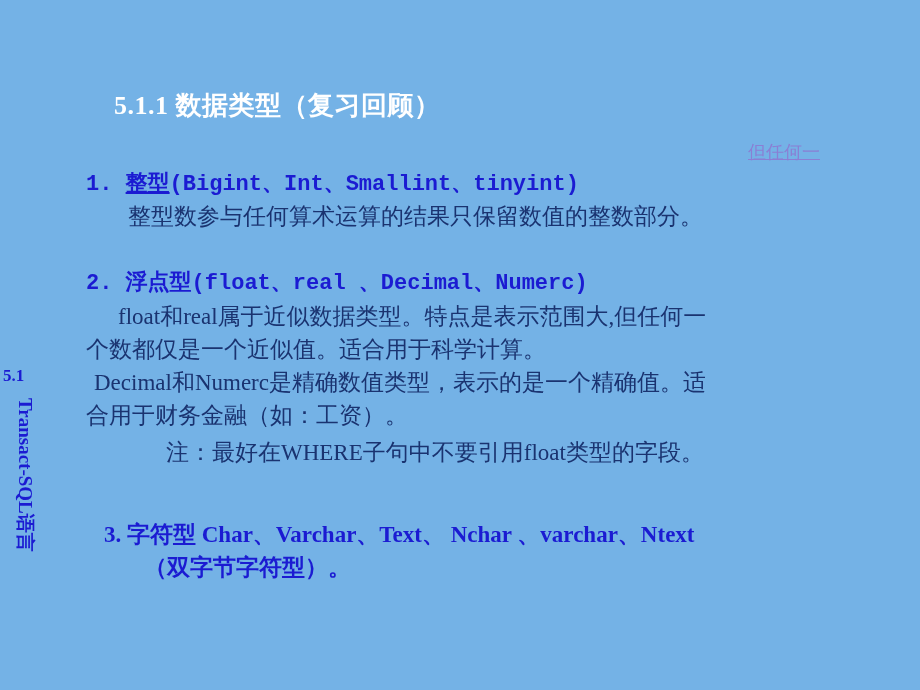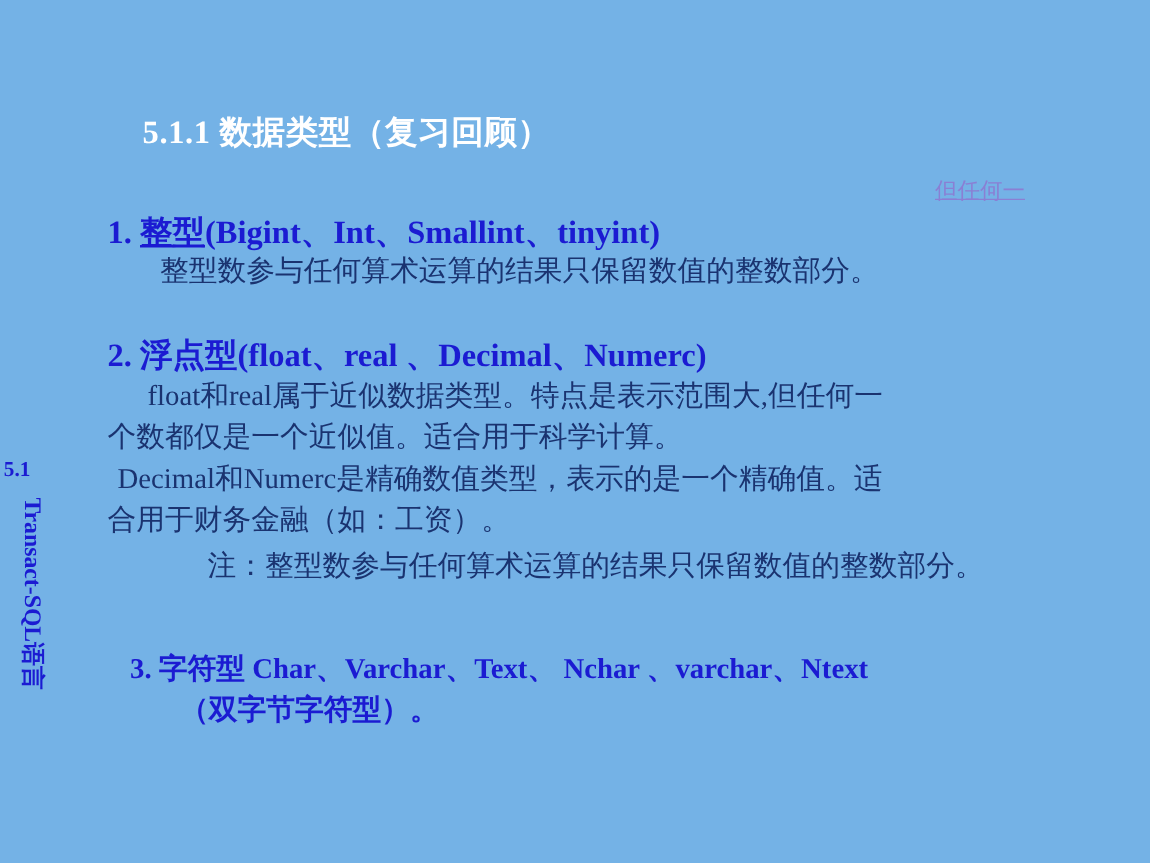--- a/index.html
+++ b/index.html
@@ -80,25 +80,25 @@
     font-size: 18px;
     color: #8a7fd4;
     text-decoration: underline;
     text-decoration-color: #8a7fd4;
     white-space: nowrap;
     font-family: "Liberation Serif", "DejaVu Serif", serif;
   }
 
   .heading {
     position: absolute;
-    font-size: 26px;
+    font-size: 22px;
     font-weight: bold;
     color: #1b1bd2;
     white-space: nowrap;
-    font-family: Liberation Serif, serif;
+    font-family: Liberation Mono, monospace;
   }
   .heading .u { text-decoration: underline; }
 
   .body-line {
     position: absolute;
     font-size: 23px;
     color: #1a3370;
     white-space: nowrap;
     font-family: "Liberation Serif", "DejaVu Serif", serif;
   }
@@ -144,19 +144,19 @@
     <div class="heading" id="h1"><span>1. </span><span class="u">整型</span><span>(Bigint、Int、Smallint、tinyint)</span></div>
 
     <div class="body-line" id="p1a">整型数参与任何算术运算的结果只保留数值的整数部分。</div>
 
     <div class="heading" id="h2"><span>2. </span><span>浮点型</span><span>(float、real 、Decimal、Numerc)</span></div>
 
     <div class="body-line" id="p2a">float和real属于近似数据类型。特点是表示范围大,但任何一</div>
     <div class="body-line" id="p2b">个数都仅是一个近似值。适合用于科学计算。</div>
     <div class="body-line" id="p2c"> Decimal和Numerc是精确数值类型，表示的是一个精确值。适</div>
     <div class="body-line" id="p2d">合用于财务金融（如：工资）。</div>
-    <div class="body-line" id="p2e">注：整型数参与任何算术运算的结果只保留数值的整数部分。</div>
+    <div class="body-line" id="p2e">注：最好在WHERE子句中不要引用float类型的字段。</div>
 
     <div class="heading-3" id="h3a">3. 字符型 Char、Varchar、Text、   Nchar 、varchar、Ntext</div>
     <div class="heading-3" id="h3b">（双字节字符型）。</div>
 
   </div>
 </div>
 
 </body></html>

